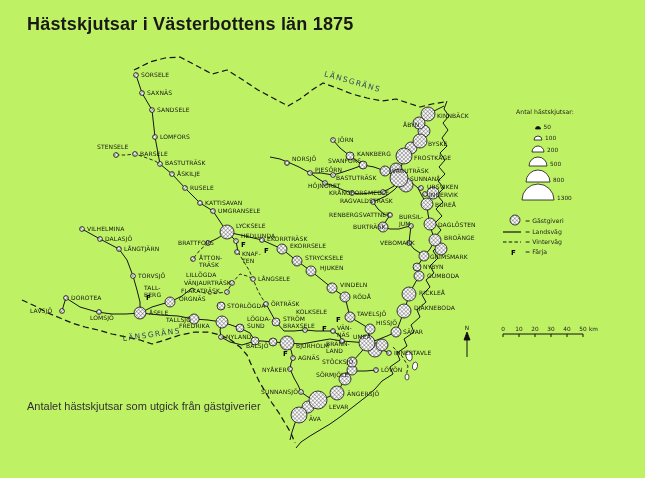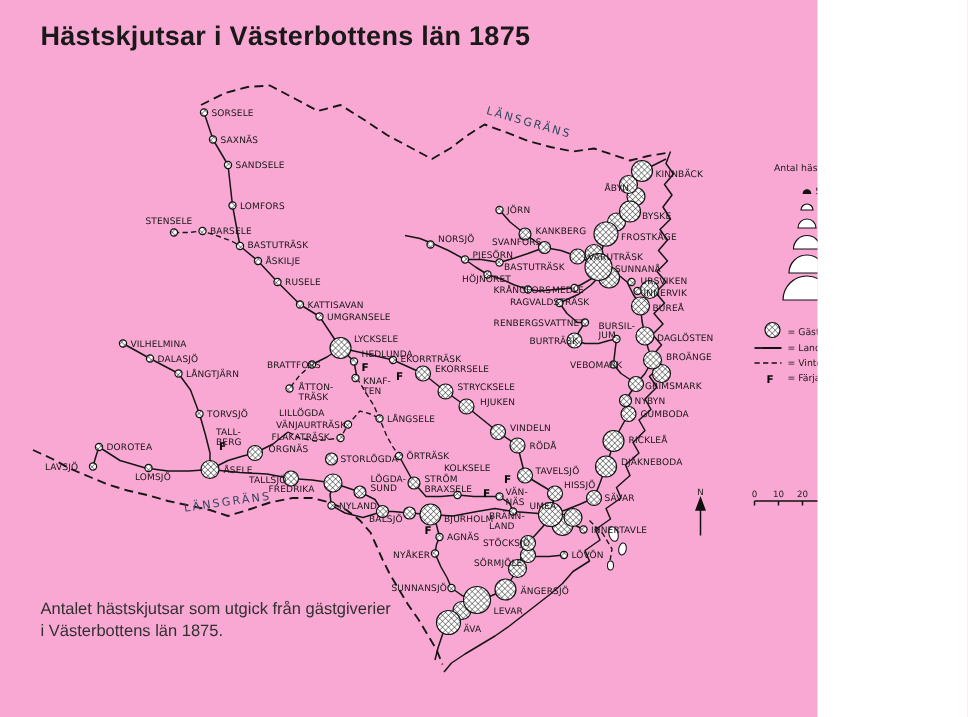--- a/index.html
+++ b/index.html
@@ -1,16 +1,16 @@
 <!DOCTYPE html>
 <html><head>
 <meta charset="utf-8">
 <style>
   html,body{margin:0;padding:0;background:#fff;}
-  .stage{position:relative;width:545px;height:478px;background:#f9a8d4;overflow:hidden;
+  .stage{position:relative;width:645px;height:478px;background:#bef264;overflow:hidden;
          font-family:"Liberation Sans",sans-serif;}
   .title{position:absolute;left:27px;top:14px;font-size:18px;font-weight:bold;color:#191919;
          letter-spacing:.2px;}
   .caption{position:absolute;left:27px;top:399px;font-size:11px;color:#303030;line-height:1.4;}
   svg{position:absolute;left:0;top:0;}
   .rd-border{stroke:#151515;stroke-width:1.25;stroke-dasharray:6 3.5;fill:none;stroke-linejoin:round;}
   .rd-coast{stroke:#151515;stroke-width:1;fill:none;stroke-linejoin:round;}
   .rd-land{stroke:#151515;stroke-width:1;fill:none;stroke-linejoin:round;}
   .rd-vinter{stroke:#151515;stroke-width:.9;stroke-dasharray:3.5 2.2;fill:none;}
   .gast{fill:url(#hatch);stroke:#111;stroke-width:.8;}
@@ -27,21 +27,20 @@
   .sline{stroke:#111;stroke-width:1;}
   .narrow{stroke:#111;stroke-width:.9;fill:#111;}
 </style>
 </head>
 <body>
 
 <div class="stage">
   <div class="title">Hästskjutsar i Västerbottens län 1875</div>
   <div class="caption">
     <span>Antalet hästskjutsar som utgick från gästgiverier</span><br>
-    <span>i Västerbottens län 1875.</span>
   </div>
   <svg id="map" width="645" height="478" viewBox="0 0 645 478">
     <defs>
       <pattern id="hatch" width="2.8" height="2.8" patternUnits="userSpaceOnUse" patternTransform="rotate(45)">
         <rect width="2.8" height="2.8" fill="#ffffff"></rect>
         <line x1="0" y1="0" x2="0" y2="2.8" stroke="#1a1a1a" stroke-width="0.6"></line>
         <line x1="0" y1="0" x2="2.8" y2="0" stroke="#1a1a1a" stroke-width="0.6"></line>
       </pattern>
     </defs>
     <g id="g-roads">

